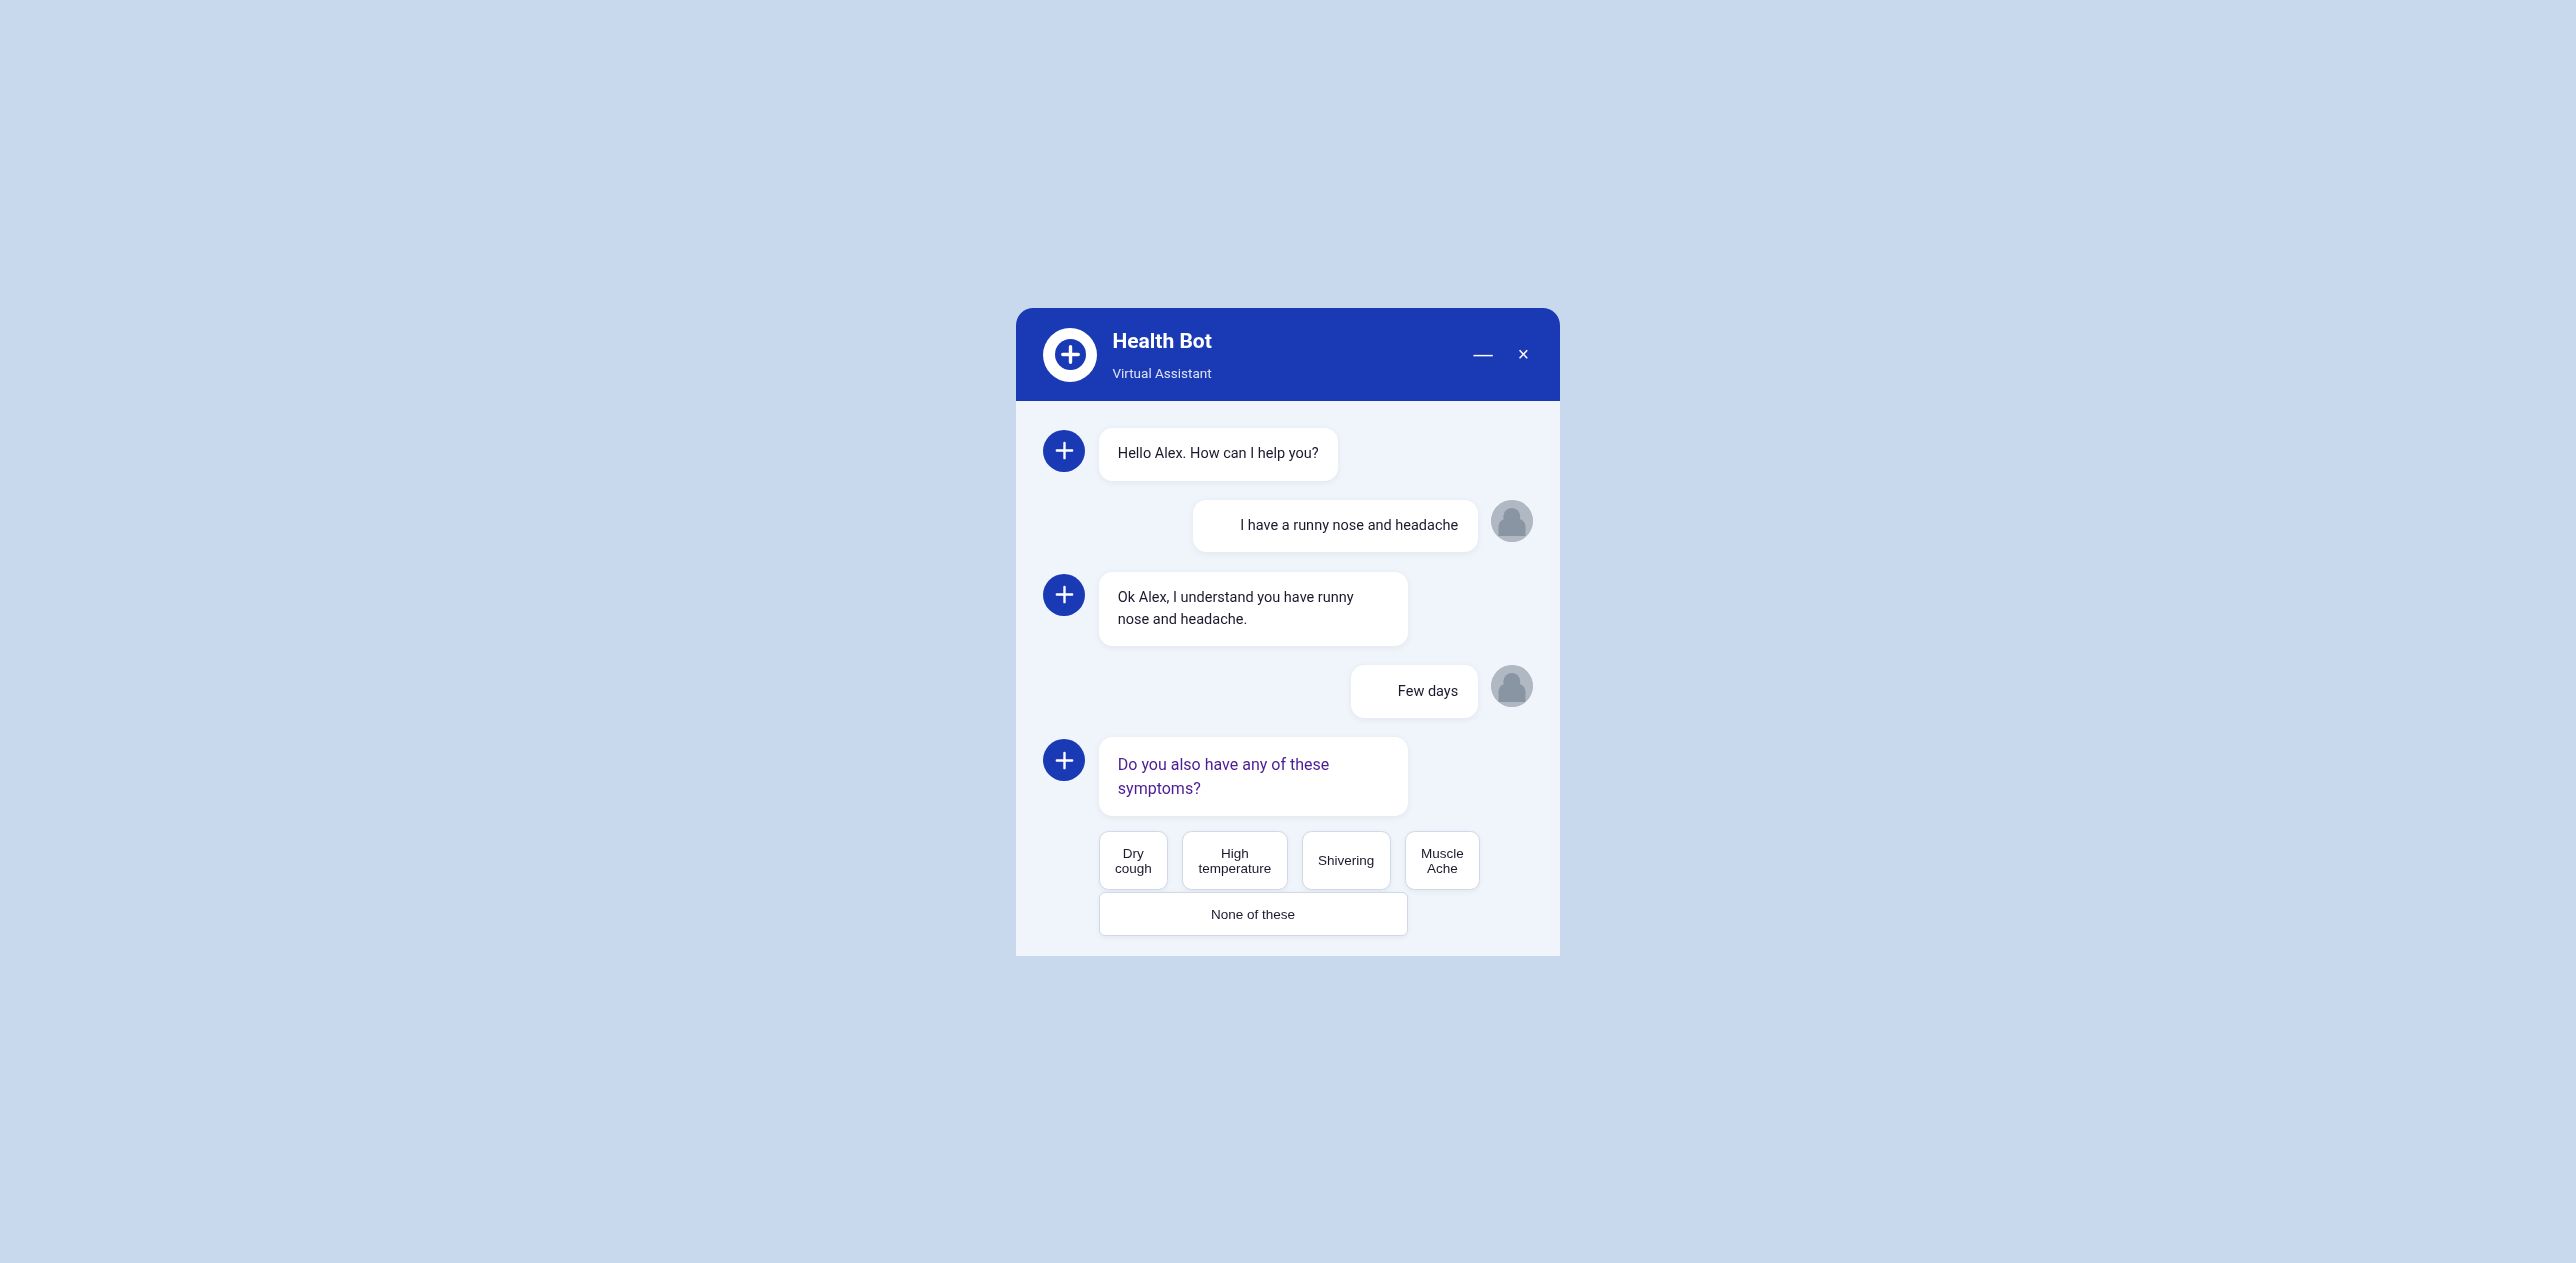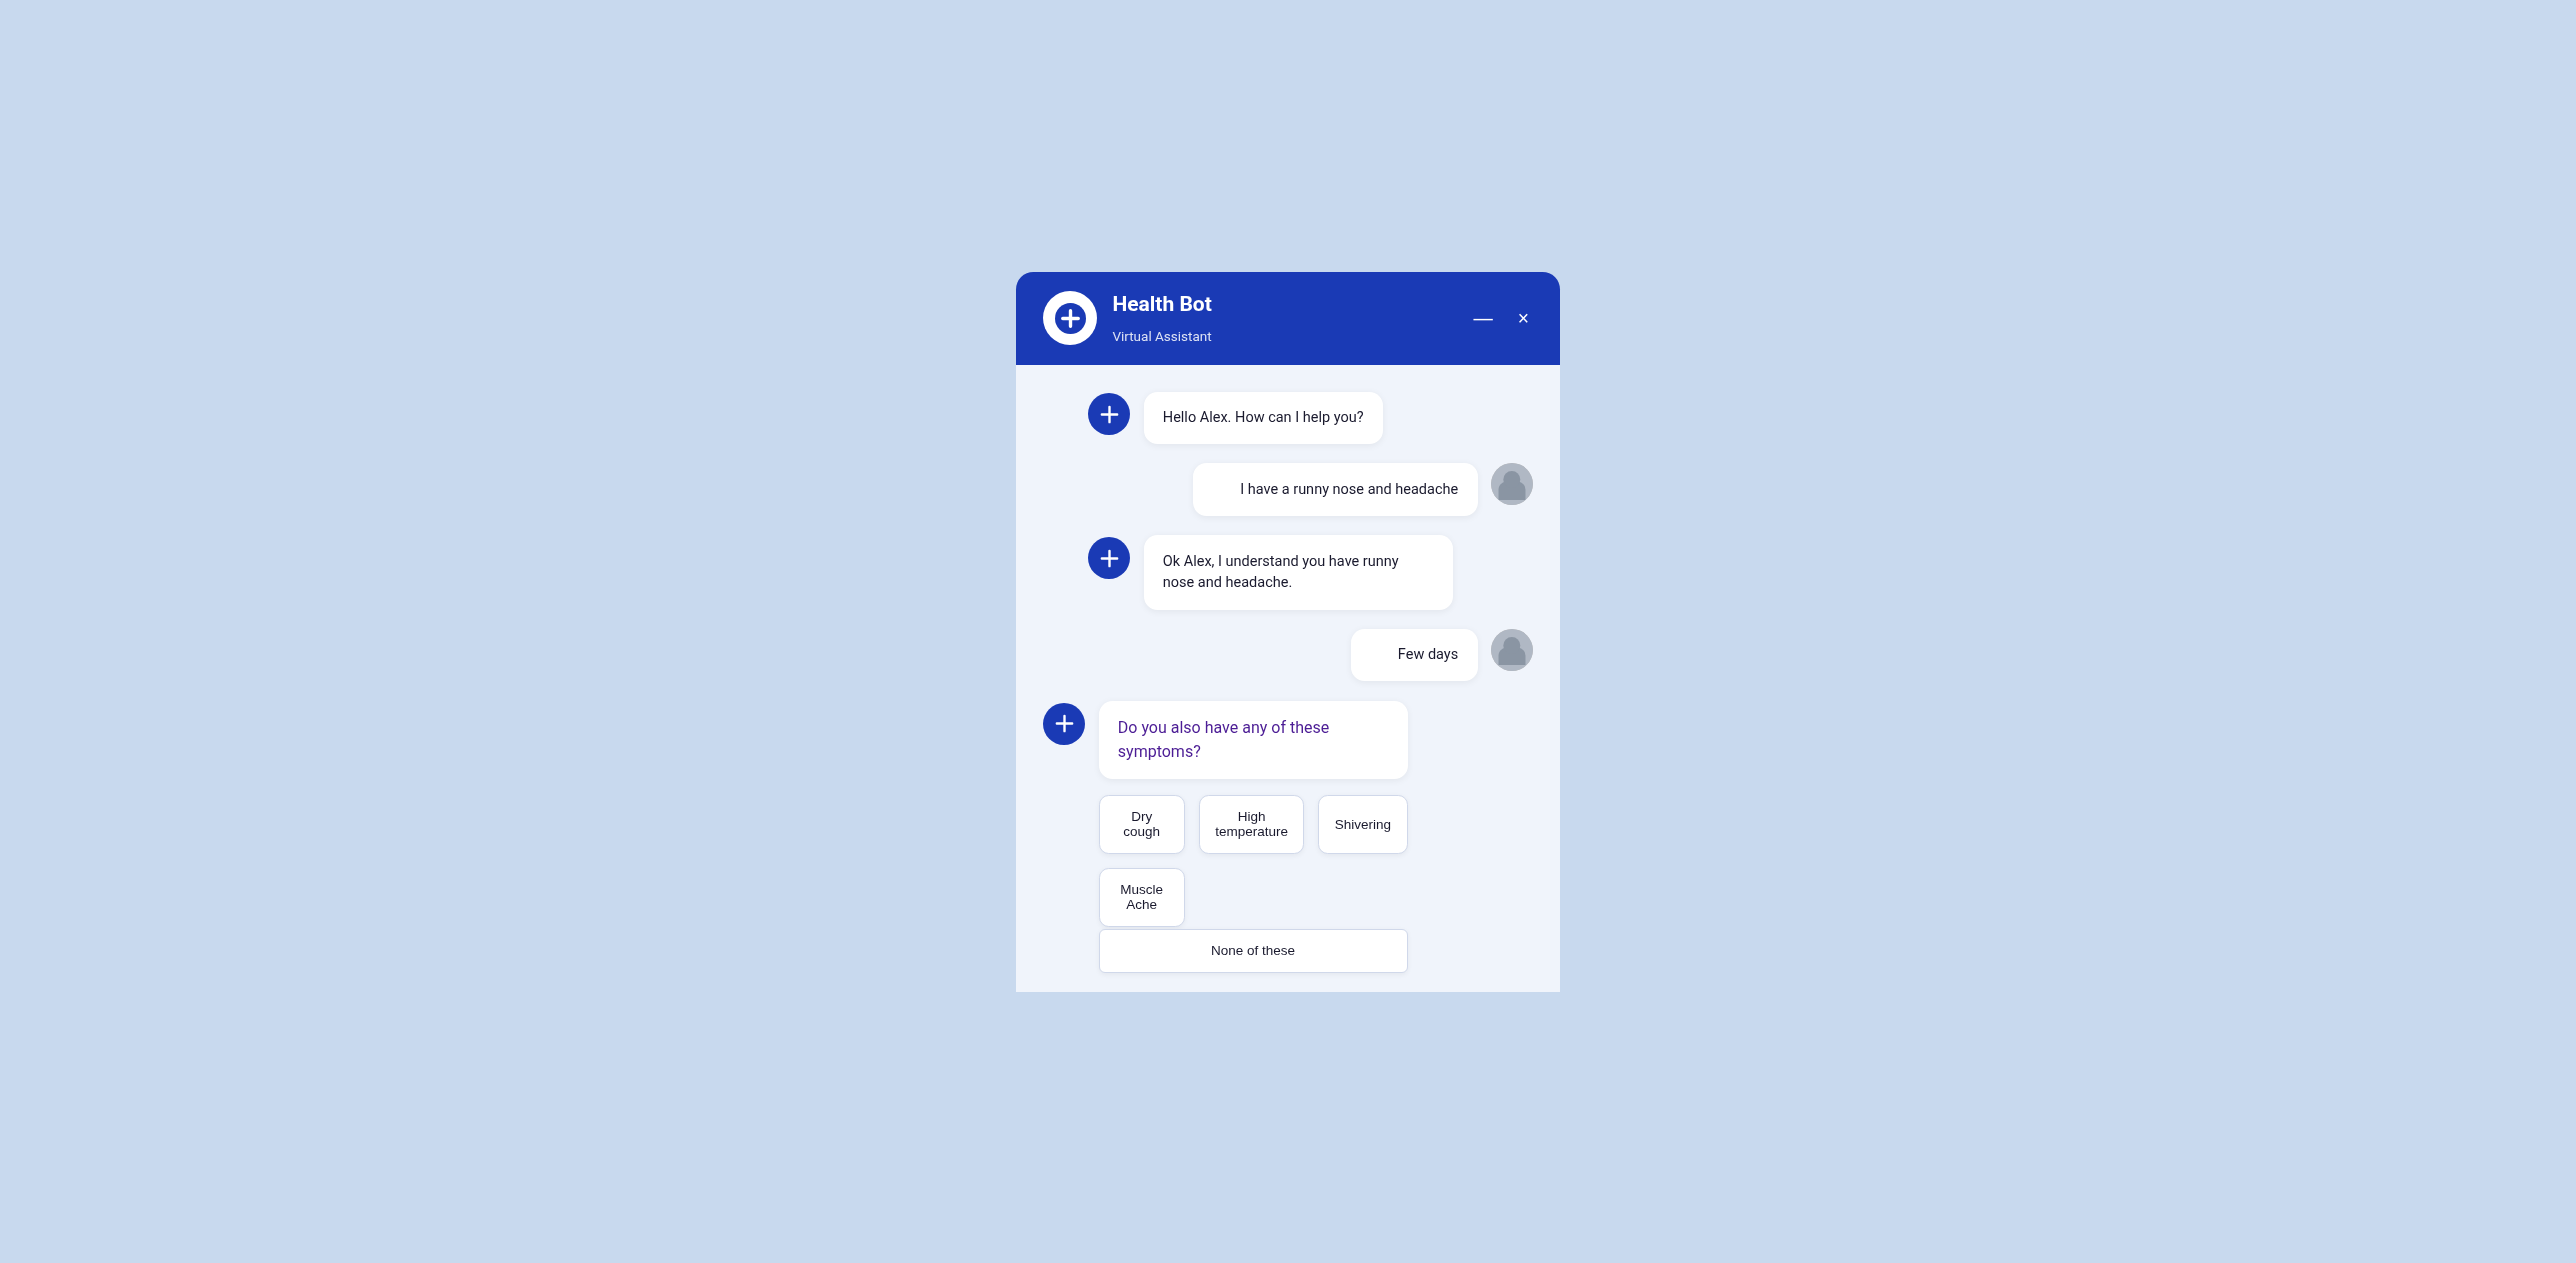--- a/index.html
+++ b/index.html
@@ -91,21 +91,20 @@
       flex-direction: column;
       gap: 0;
     }
 
     
     .msg-row {
       display: flex;
       align-items: flex-start;
       padding: 0 27px;
       margin-bottom: 19.3px;
-      margin-left: 45px;
     }
 
     .msg-row.bot {
       justify-content: flex-start;
     }
 
     .msg-row.user {
       justify-content: flex-end;
     }
 
@@ -164,21 +163,21 @@
       font-size: 16px;
       color: #4c1d95;
       line-height: 1.5;
       max-width: 309px;
       box-shadow: 0 1.9px 7.7px rgba(0,0,0,0.06);
       margin-bottom: 15.4px;
     }
 
     .symptoms-grid {
       display: grid;
-      grid-template-columns: 1fr 1fr 1fr;
+      grid-template-columns: 1fr 1fr 1fr 1fr;
       gap: 14px;
       max-width: 309px;
     }
 
     .symptom-btn {
       background: white;
       border: 1.4px solid #d0d8ea;
       border-radius: 9.7px;
       padding: 13.5px 15.4px;
       font-size: 13.5px;

